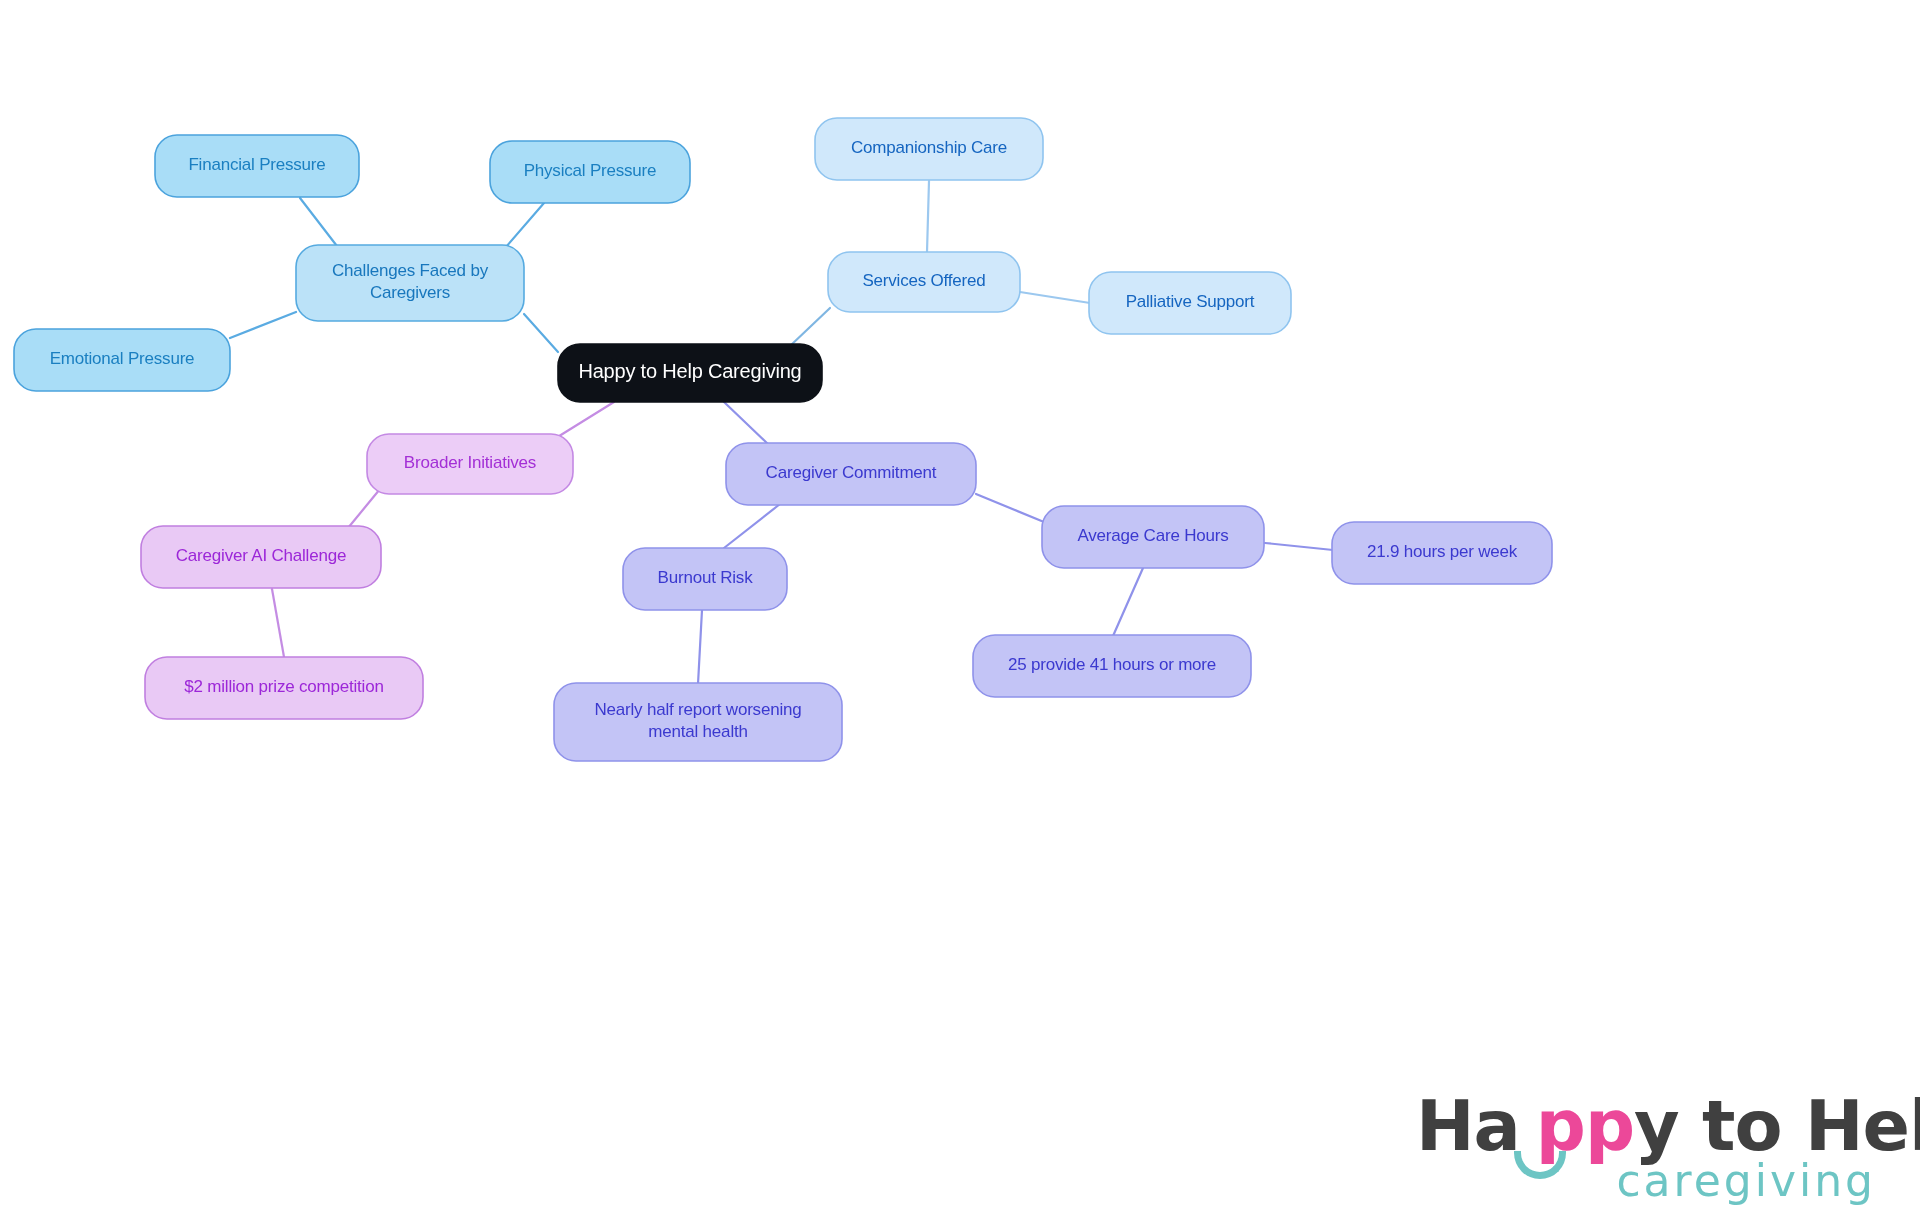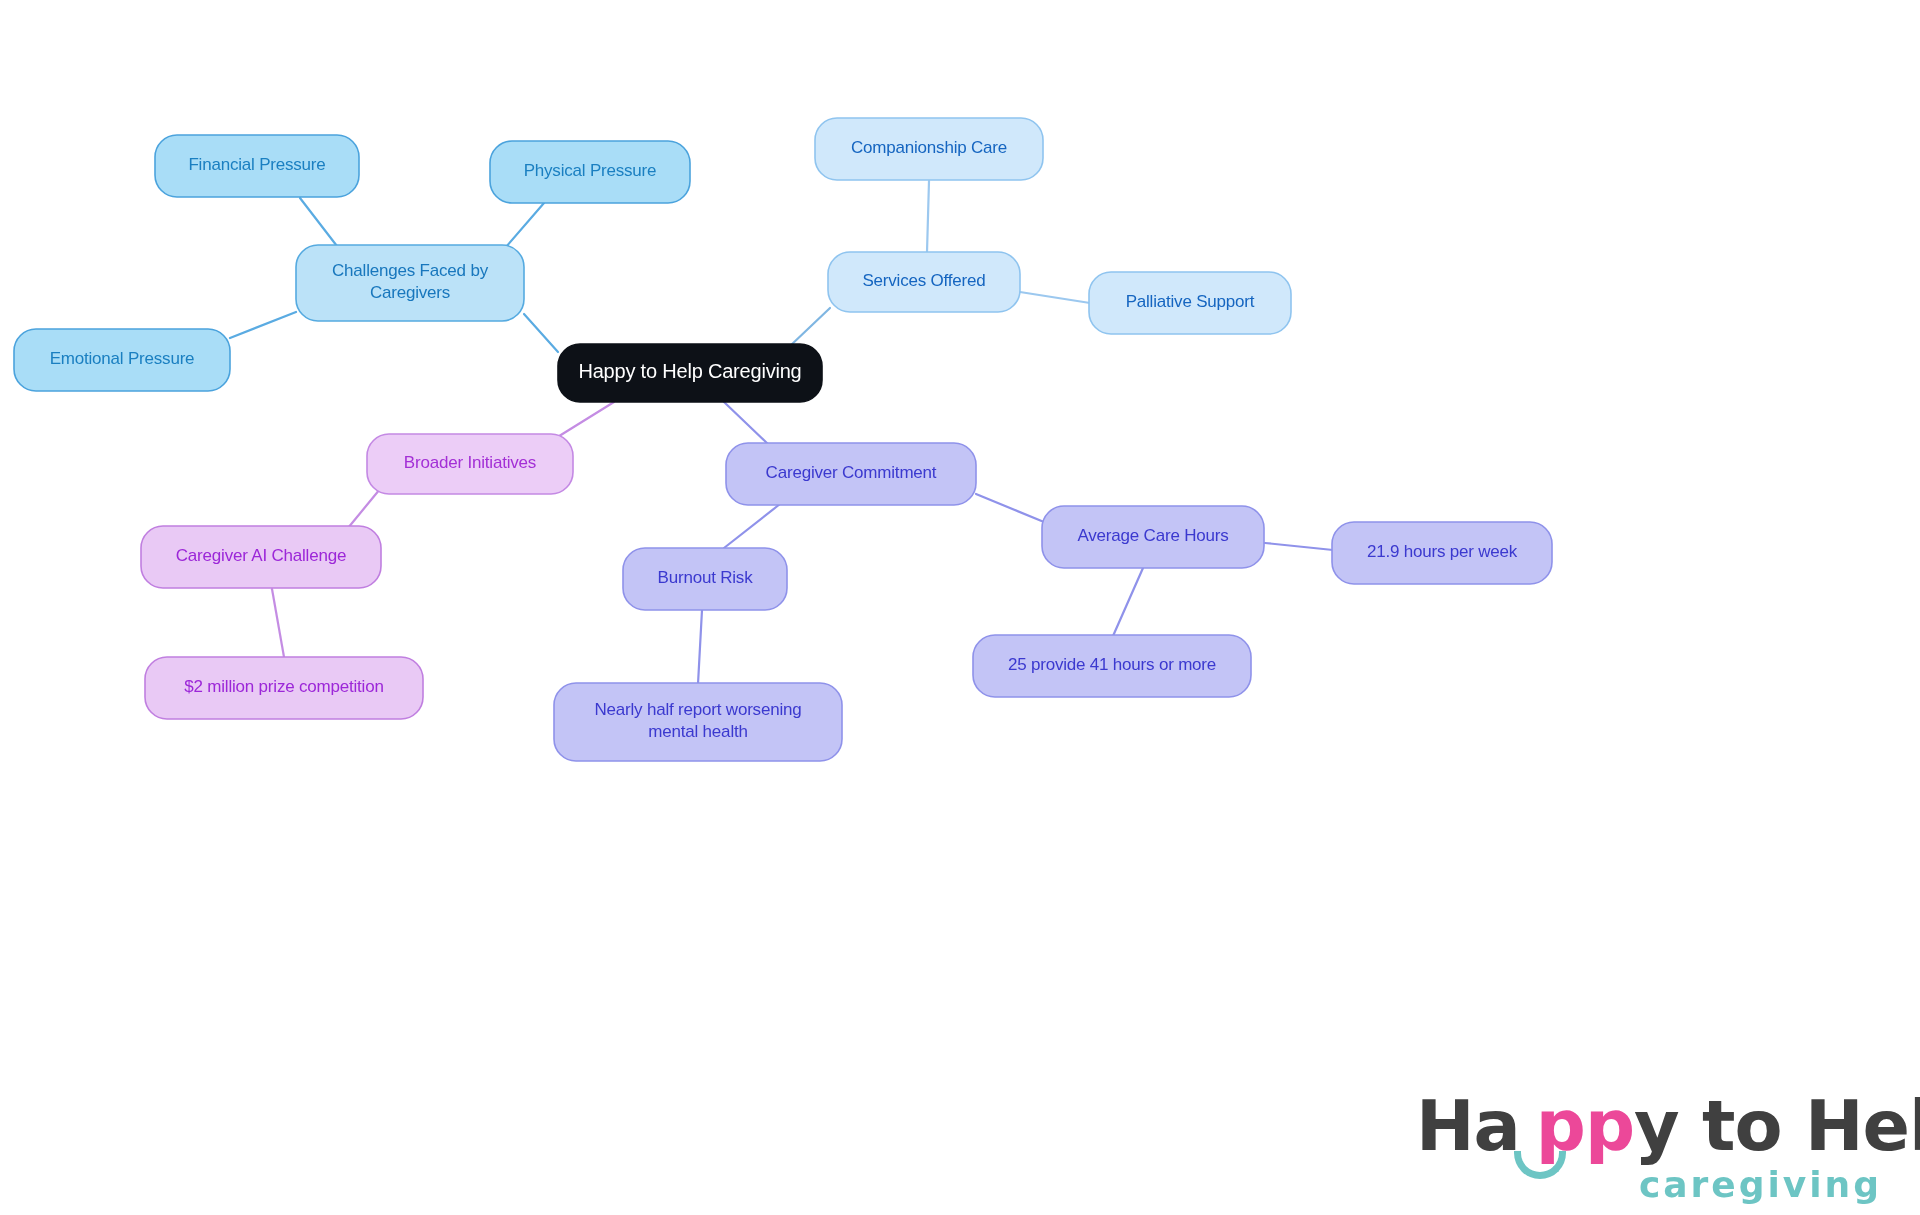--- a/index.html
+++ b/index.html
@@ -72,25 +72,25 @@
     width: 52px;
     height: 28px;
     border: 7px solid #6dc5c4;
     border-top: none;
     border-bottom-left-radius: 40px;
     border-bottom-right-radius: 40px;
     box-sizing: border-box;
   }
   .logo-sub {
     position: absolute;
-    right: 4px;
+    right: 10px;
     bottom: 0px;
     font-family: "DejaVu Sans", sans-serif;
-    font-size: 36px;
-    font-weight: 700;
+    font-size: 44px;
+    font-weight: 400;
     letter-spacing: 3px;
     color: #6dc5c4;
     line-height: 1;
   }
 </style>
 </head>
 <body>
 
 <div id="mindmap-root">
   <svg class="canvas" viewBox="0 0 1920 1215" xmlns="http://www.w3.org/2000/svg">

